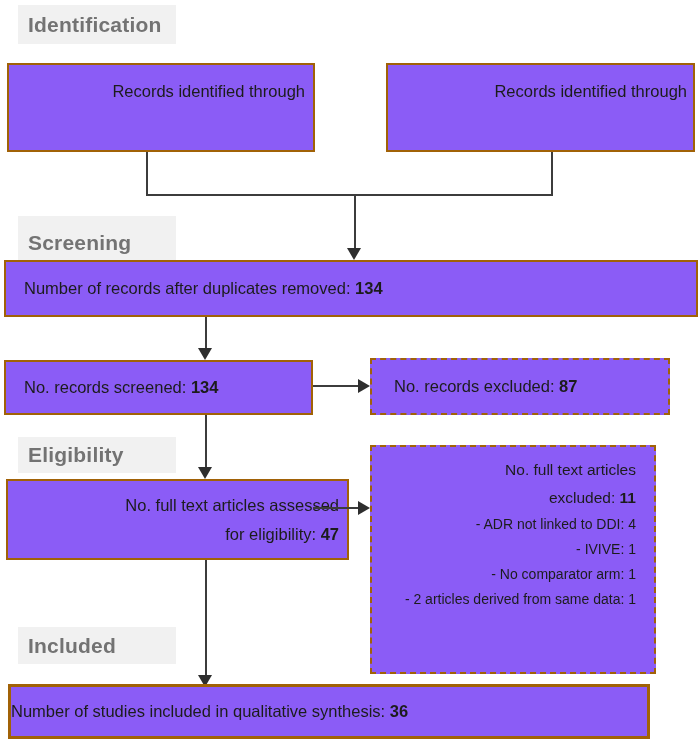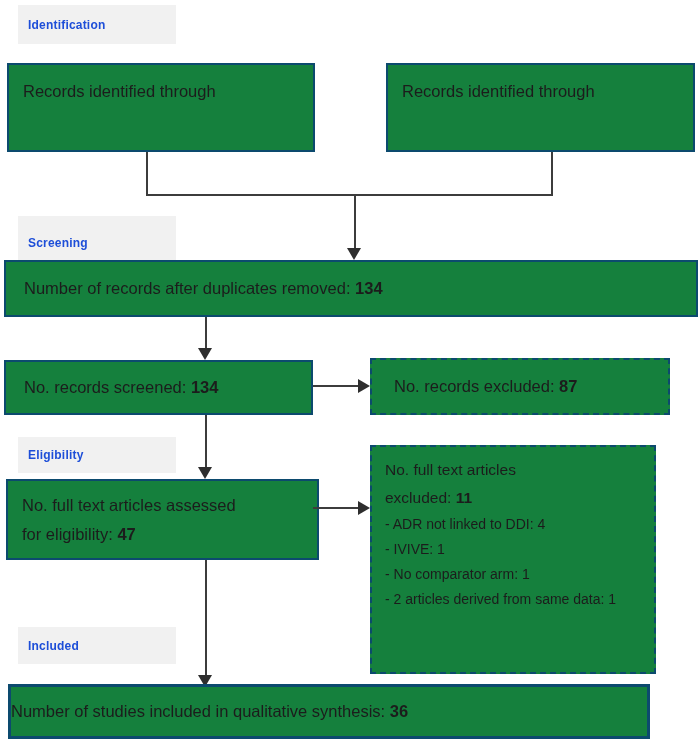--- a/index.html
+++ b/index.html
@@ -1,39 +1,39 @@
 <!DOCTYPE html>
 <html><head>
 <meta charset="utf-8">
 <style>
   html,body{margin:0;padding:0;background:#ffffff;}
   body{width:700px;height:749px;font-family:"Liberation Sans",sans-serif;}
   .page{position:relative;width:700px;height:749px;background:#ffffff;overflow:hidden;}
 
   .stage{
-    position:absolute;background:#f1f1f1;color:#1d4ed8;
-    font-weight:700;font-size:12px;letter-spacing:.2px;
+    position:absolute;background:#f1f1f1;color:#737373;
+    font-weight:700;font-size:21px;letter-spacing:.2px;
     display:flex;align-items:center;padding-left:10px;box-sizing:border-box;
   }
   .s-ident{left:18px;top:5px;width:158px;height:39px;}
   .s-screen{left:18px;top:216px;width:158px;height:54px;}
   .s-elig{left:18px;top:437px;width:158px;height:36px;}
   .s-incl{left:18px;top:627px;width:158px;height:37px;}
 
   .box{
-    position:absolute;background:#15803d;border:2px solid #0c4a6e;
-    box-sizing:border-box;color:#1c1c1c;font-size:16.5px;
+    position:absolute;background:#8b5cf6;border:2px solid #a16207;
+    box-sizing:border-box;color:#1c1c1c;font-size:16.5px;text-align:right;
   }
   .dashed{border-style:dashed;}
   .b-db{left:7px;top:63px;width:308px;height:89px;padding:11px 8px 0 14px;line-height:30px;}
   .b-conf{left:386px;top:63px;width:309px;height:89px;padding:11px 6px 0 14px;line-height:30px;}
   .b-dup{left:4px;top:260px;width:694px;height:57px;display:flex;align-items:center;padding-left:18px;}
   .b-scr{left:4px;top:360px;width:309px;height:55px;display:flex;align-items:center;padding-left:18px;}
   .b-rex{left:370px;top:358px;width:300px;height:57px;display:flex;align-items:center;padding-left:22px;}
-  .b-ft{left:6px;top:479px;width:313px;height:81px;padding:10px 8px 0 14px;line-height:29px;}
+  .b-ft{left:6px;top:479px;width:343px;height:81px;padding:10px 8px 0 14px;line-height:29px;}
   .b-ftx{left:370px;top:445px;width:286px;height:229px;padding:9px 18px 0 13px;}
   .b-inc{left:8px;top:684px;width:642px;height:55px;border-width:3px;display:flex;align-items:center;}
 
   .b-ftx .hline{font-size:15.5px;line-height:28px;}
   .b-ftx .reason{font-size:14px;line-height:25px;}
 
   b{font-weight:700;}
 
   .line{position:absolute;background:#3c3c3c;}
   .v1{left:146px;top:152px;width:2px;height:44px;}

